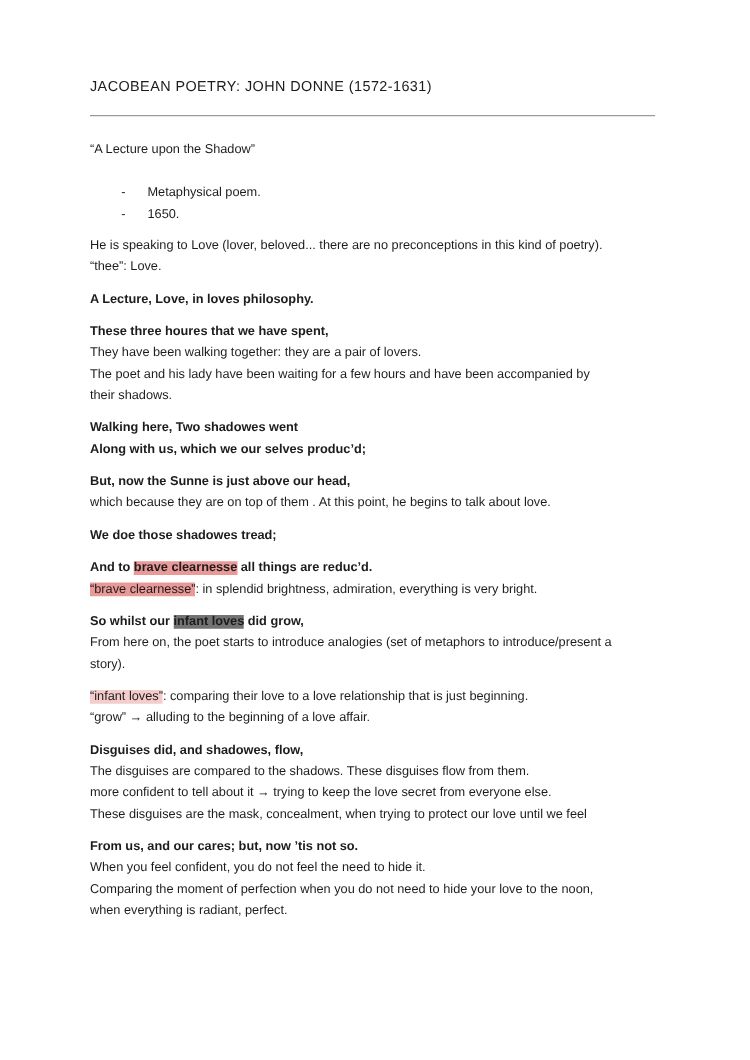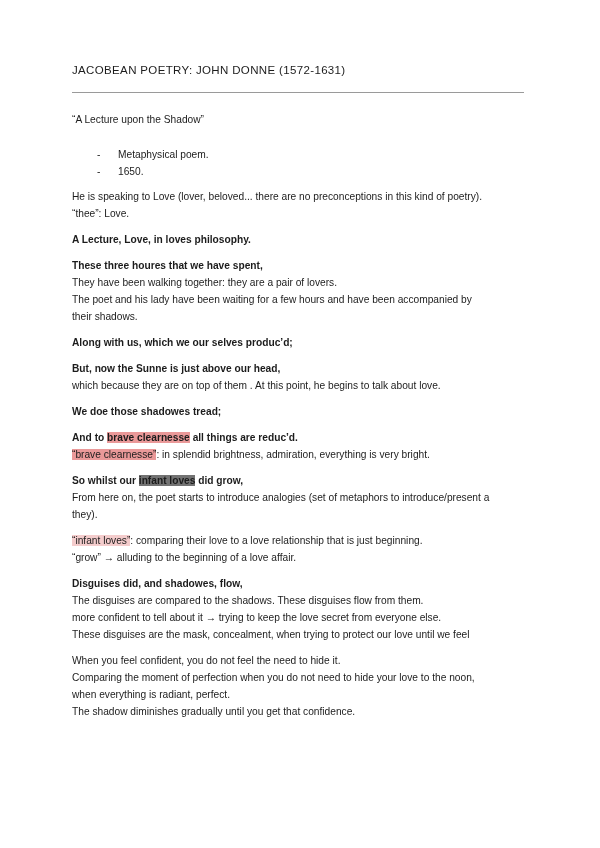--- a/index.html
+++ b/index.html
@@ -69,49 +69,50 @@
         <div class="section">
           <div class="line bold"><span>A Lecture, Love, in loves philosophy.</span></div>
         </div>
         <div class="section">
           <div class="line bold"><span>These three houres that we have spent,</span></div>
           <div class="line"><span>They have been walking together: they are a pair of lovers.</span></div>
           <div class="line"><span>The poet and his lady have been waiting for a few hours and have been accompanied by</span></div>
           <div class="line"><span>their shadows.</span></div>
         </div>
         <div class="section">
+          <div class="line bold"><span>Walking here, Two shadowes went</span></div>
           <div class="line bold"><span>Along with us, which we our selves produc’d;</span></div>
         </div>
         <div class="section">
           <div class="line bold"><span>But, now the Sunne is just above our head,</span></div>
           <div class="line"><span>which because they are on top of them . At this point, he begins to talk about love.</span></div>
         </div>
         <div class="section">
           <div class="line bold"><span>We doe those shadowes tread;</span></div>
         </div>
         <div class="section">
           <div class="line bold"><span>And to </span><span style="background-color: rgb(234, 153, 153);">brave clearnesse</span><span> all things are reduc’d.</span></div>
           <div class="line"><span style="background-color: rgb(234, 153, 153);">“brave clearnesse”</span><span>: in splendid brightness, admiration, everything is very bright.</span></div>
         </div>
         <div class="section">
           <div class="line bold"><span>So whilst our </span><span style="background-color: #737373;">infant loves</span><span> did grow,</span></div>
           <div class="line"><span>From here on, the poet starts to introduce analogies (set of metaphors to introduce/present a</span></div>
-          <div class="line"><span>they).</span></div>
+          <div class="line"><span>story).</span></div>
         </div>
         <div class="section">
           <div class="line"><span style="background-color: rgb(244, 204, 204); text-align: right;">“infant loves”</span><span>: comparing their love to a love relationship that is just beginning.</span></div>
           <div class="line"><span>“grow” → alluding to the beginning of a love affair.</span></div>
         </div>
         <div class="section">
           <div class="line bold"><span>Disguises did, and shadowes, flow,</span></div>
           <div class="line"><span>The disguises are compared to the shadows. These disguises flow from them.</span></div>
           <div class="line"><span>more confident to tell about it → trying to keep the love secret from everyone else.</span></div>
           <div class="line"><span>These disguises are the mask, concealment, when trying to protect our love until we feel</span></div>
         </div>
         <div class="section">
+          <div class="line bold"><span>From us, and our cares; but, now ’tis not so.</span></div>
           <div class="line"><span>When you feel confident, you do not feel the need to hide it.</span></div>
           <div class="line"><span>Comparing the moment of perfection when you do not need to hide your love to the noon,</span></div>
           <div class="line"><span>when everything is radiant, perfect.</span></div>
-          <div class="line"><span>The shadow diminishes gradually until you get that confidence.</span></div>
         </div>
       </div>
   </div>
 </div>
 
 </body></html>

